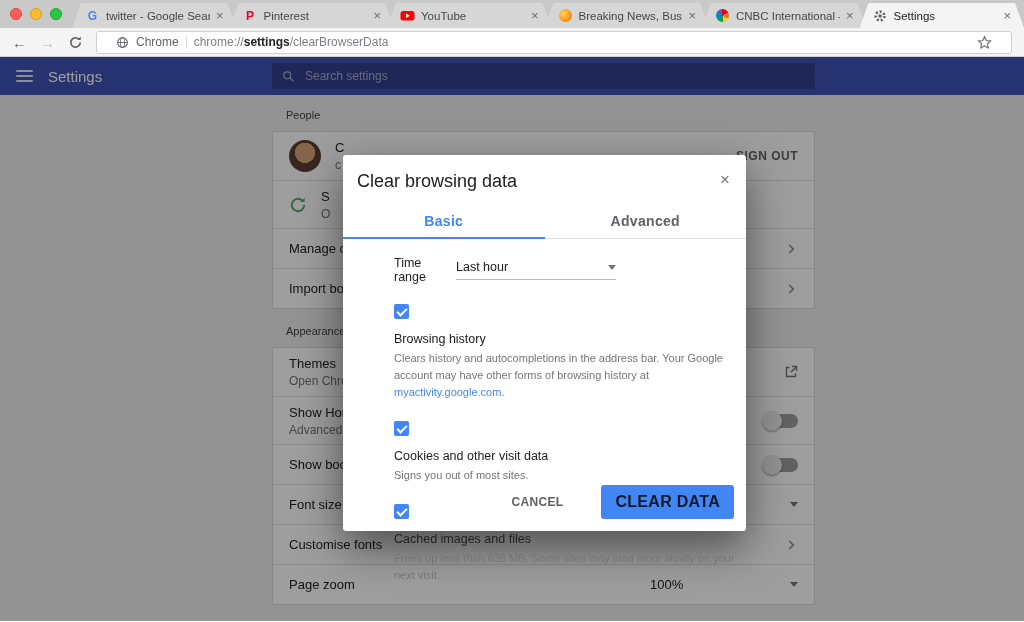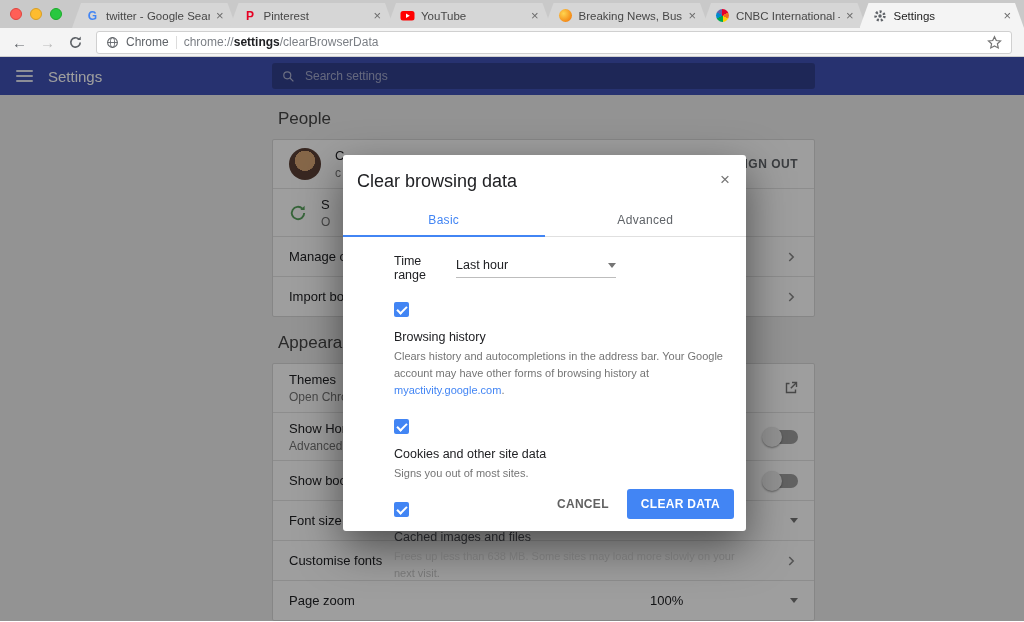--- a/index.html
+++ b/index.html
@@ -28,42 +28,42 @@
   .fav-news{width:13px;height:13px;border-radius:50%;background:radial-gradient(circle at 35% 35%,#ffd54f,#ef6c00);}
   .fav-cnbc{width:13px;height:13px;border-radius:50%;
     background:conic-gradient(#e4002b 0 17%,#f26f21 0 33%,#ffd200 0 50%,#00a651 0 67%,#0089cf 0 83%,#6460aa 0 100%);}
 
   
   .toolbar{height:29px;background:#f4f4f4;border-bottom:1px solid #cfcfcf;display:flex;align-items:center;
            gap:13px;padding:0 12px;box-sizing:border-box;}
   .nav-glyph{font-size:15px;color:#5f6368;line-height:1;}
   .nav-glyph.disabled{color:#bcbcbc;}
   .omnibox{flex:1;height:21px;background:#fff;border:1px solid #d0d0d0;border-radius:3px;display:flex;
-           align-items:center;gap:7px;padding:0 9px;font-size:12px;color:#202124;min-width:0;}
+           align-items:center;gap:7px;padding:0 19px;font-size:12px;color:#202124;min-width:0;}
   .omni-sep{width:1px;height:13px;background:#dcdcdc;flex:none;}
   .chip{color:#5f6368;}
   .url-dim{color:#7b7f85;}
   .url-host{color:#202124;font-weight:700;}
   .omni-star{margin-left:auto;flex:none;display:flex;}
 
   
   .page{position:relative;height:564px;background:#ededed;overflow:hidden;}
   .mdheader{height:38px;background:#3f51b5;position:relative;display:flex;align-items:center;padding:0 16px;}
   .hamburger{width:17px;display:flex;flex-direction:column;gap:3px;}
   .hamburger span{height:2px;background:rgba(255,255,255,.85);border-radius:1px;}
   .hd-title{color:#fff;font-size:15px;margin-left:15px;}
   .hd-search{position:absolute;left:272px;top:6px;width:543px;height:26px;background:rgba(0,0,0,.22);
              border-radius:3px;display:flex;align-items:center;gap:8px;padding:0 10px;box-sizing:border-box;}
   .hd-search input{background:transparent;border:none;outline:none;color:rgba(255,255,255,.9);
                    font-size:12px;flex:1;font-family:"Liberation Sans",sans-serif;}
   .hd-search input::placeholder{color:rgba(255,255,255,.55);}
 
   .page-body{height:526px;overflow:hidden;}
   .content{width:543px;margin-left:272px;padding-top:14px;}
-  .sec-label{font-size:17px;font-weight:500;color:#444;margin:0 0 10px 6px;}
+  .sec-label{font-size:11px;font-weight:500;color:#444;margin:0 0 10px 14px;}
   .sec-label.later{margin-top:16px;}
   .card{background:#fff;border:1px solid #d9d9d9;border-radius:2px;}
   .row{display:flex;align-items:center;padding:0 16px;min-height:40px;border-top:1px solid #e4e4e4;
        font-size:13px;color:#202124;box-sizing:border-box;}
   .row:first-child{border-top:none;}
   .row.tall{min-height:48px;}
   .col{display:flex;flex-direction:column;justify-content:center;}
   .sub{font-size:12px;color:#757575;margin-top:3px;}
   .spacer{flex:1;}
   .avatar{width:32px;height:32px;border-radius:50%;flex:none;margin-right:14px;
@@ -82,40 +82,40 @@
 
   .scrim{position:absolute;inset:0;background:rgba(0,0,0,.38);}
 
   
   .dialog{position:absolute;left:343px;top:98px;width:403px;height:376px;background:#fff;border-radius:3px;
           box-shadow:0 16px 44px rgba(0,0,0,.5);box-sizing:border-box;}
   .dlg-head{display:flex;align-items:flex-start;padding:16px 14px 0 14px;}
   .dlg-title{font-size:18px;color:#202124;flex:1;}
   .dlg-close{color:#757575;font-size:17px;line-height:1;padding:0 2px;}
   .dlg-tabs{display:flex;margin-top:12px;border-bottom:1px solid #e0e0e0;}
-  .dlg-tab{flex:1;text-align:center;font-size:12px;font-weight:400;letter-spacing:.3px;color:#5f6368;
+  .dlg-tab{flex:1;text-align:center;font-size:14px;font-weight:700;letter-spacing:.3px;color:#5f6368;
            padding:9px 0;position:relative;}
   .dlg-tab.active{color:#4285f4;}
   .dlg-tab.active::after{content:"";position:absolute;left:0;right:0;bottom:-1px;height:2px;background:#4285f4;}
   .dlg-body{padding:17px 14px 0 14px;margin-left:37px;}
   .tr-row{display:flex;align-items:center;}
   .tr-label{font-size:12.5px;color:#202124;width:62px;flex:none;}
   .tr-select{width:160px;display:flex;align-items:center;border-bottom:1px solid #bdbdbd;padding-bottom:5px;
              font-size:12.5px;color:#202124;}
   .ck-item{display:flex;gap:13px;margin-top:18px;align-items:flex-start;flex-direction:column;}
   .checkbox{width:15px;height:15px;border-radius:2px;background:#4285f4;position:relative;flex:none;margin-top:2px;}
   .checkbox::after{content:"";position:absolute;left:2.5px;top:3.5px;width:8px;height:4px;
                    border-left:2px solid #fff;border-bottom:2px solid #fff;transform:rotate(-45deg);}
   .ck-title{font-size:12.5px;color:#202124;}
   .ck-desc{font-size:11px;color:#757575;line-height:1.55;margin-top:4px;width:345px;}
   .ck-desc .lnk{color:#4285f4;}
   .dlg-footer{position:absolute;right:12px;bottom:12px;display:flex;align-items:center;gap:8px;}
   .btn-text{font-size:12px;font-weight:700;letter-spacing:.3px;color:#616161;padding:8px 10px;}
-  .btn-primary{font-size:12px;font-weight:700;letter-spacing:.3px;color:#ffffff;background:#4285f4;
-               padding:8px 14px;border-radius:3px;}
+  .btn-primary{font-size:16px;font-weight:700;letter-spacing:.3px;color:#0f172a;background:#4285f4;
+               padding:8px 14px;border-radius:3px;margin-left:20px;}
 </style>
 </head>
 <body>
 
 <div id="screen">
 
   <div class="tabstrip">
     <div class="traffic">
       <span class="light close"></span>
       <span class="light min"></span>
@@ -357,21 +357,21 @@
             <div class="ck-title">Browsing history</div>
             <div class="ck-desc">
               <span>Clears history and autocompletions in the address bar. Your Google account may have other forms of browsing history at </span><span class="lnk">myactivity.google.com</span><span>.</span>
             </div>
           </div>
         </div>
 
         <div class="ck-item">
           <span class="checkbox"></span>
           <div>
-            <div class="ck-title">Cookies and other site data</div>
+            <div class="ck-title">Cookies and other visit data</div>
             <div class="ck-desc">Signs you out of most sites.</div>
           </div>
         </div>
 
         <div class="ck-item">
           <span class="checkbox"></span>
           <div>
             <div class="ck-title">Cached images and files</div>
             <div class="ck-desc">Frees up less than 638 MB. Some sites may load more slowly on your next visit.</div>
           </div>

